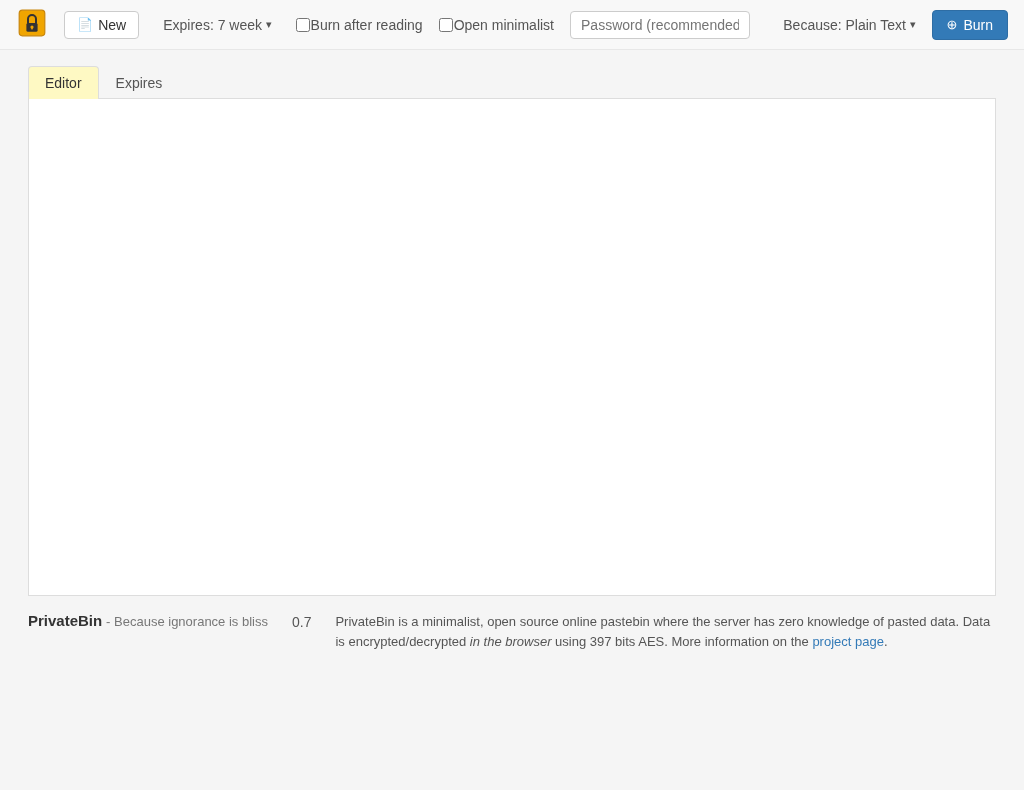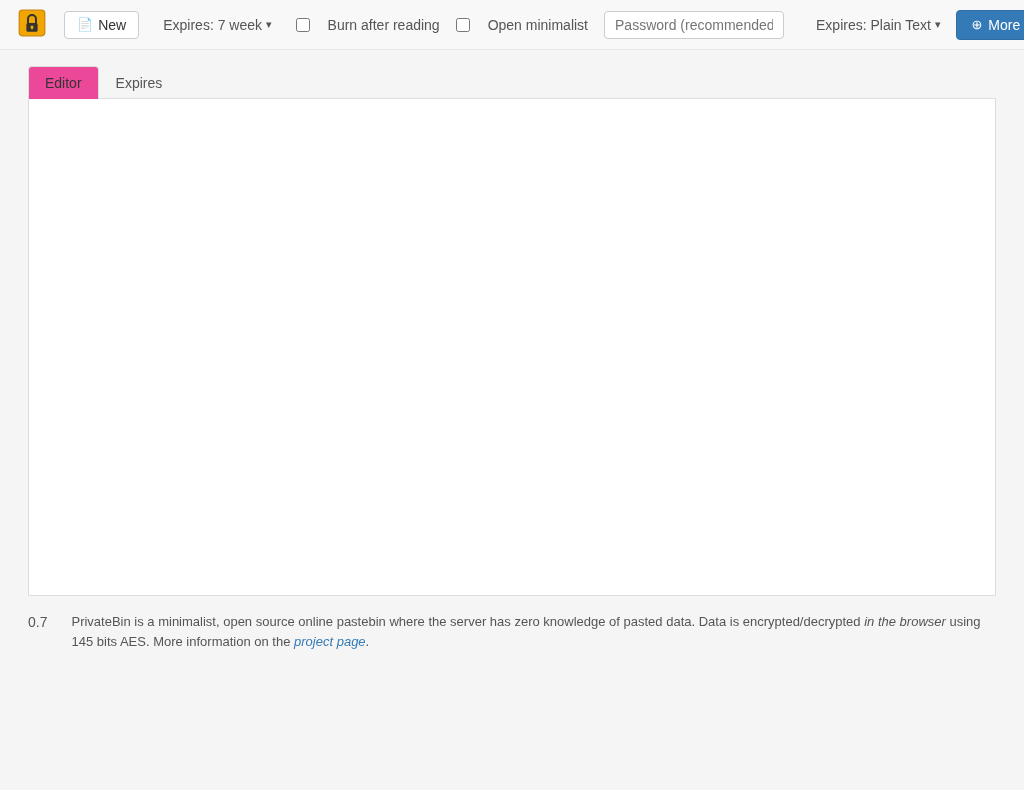--- a/index.html
+++ b/index.html
@@ -50,21 +50,21 @@
       color: #555;
       cursor: pointer;
       white-space: nowrap;
       background: none;
       border: none;
     }
 
     .checkbox-label {
       display: inline-flex;
       align-items: center;
-      gap: 18px;
+      gap: 1px;
       font-size: 14px;
       color: #555;
       cursor: pointer;
       white-space: nowrap;
     }
 
     .checkbox-label input[type="checkbox"] {
       width: 14px;
       height: 14px;
     }
@@ -127,21 +127,21 @@
       cursor: pointer;
       border: 1px solid transparent;
       border-bottom: none;
       margin-bottom: -1px;
       border-radius: 4px 4px 0 0;
       color: #555;
       background: none;
     }
 
     .tab.active {
-      background: #ec4899;
+      background: #fef9c3;
       border-color: #ddd;
       border-bottom-color: #fff;
       color: #333;
     }
 
     
     .editor-container {
       background: #fff;
       border: 1px solid #ddd;
       border-top: none;
@@ -199,21 +199,20 @@
       color: #555;
       line-height: 1.5;
     }
 
     .footer-desc em {
     }
 
     .footer-desc a {
       color: #337ab7;
       text-decoration: none;
-      font-style: italic;
     }
 
     
     .caret::after {
       content: " ▾";
       font-size: 11px;
     }
 
     
     .doc-icon {
@@ -261,26 +260,26 @@
   <label class="checkbox-label">
     <input type="checkbox" style="">
     <span>Open minimalist</span>
   </label>
 
   <input type="text" class="password-input" placeholder="Password (recommended)" style="">
 
   <div class="navbar-spacer"></div>
 
   <button class="format-dropdown caret">
-    <span>Expires: Plain Text</span>
+    <span>Because: Plain Text</span>
   </button>
 
   <button class="btn-send">
     <span class="send-icon">⊕</span>
-    <span>More</span>
+    <span>Burn</span>
   </button>
 </nav>
 
 <div class="main-content">
 
   <div class="tabs">
     <button class="tab active">
       <span>Editor</span>
     </button>
     <button class="tab">
@@ -288,19 +287,25 @@
     </button>
   </div>
 
   <div class="editor-container">
     <textarea class="editor-textarea" style=""></textarea>
   </div>
 
 </div>
 
 <div class="footer">
+  <div class="footer-brand">
+    <span class="footer-brand-name">PrivateBin</span>
+    <span class="footer-brand-tagline">
+      - <span>Because ignorance is bliss</span>
+    </span>
+  </div>
 
   <div class="footer-version">0.7</div>
 
   <div class="footer-desc">
-    <span>PrivateBin is a minimalist, open source online pastebin where the server has zero knowledge of pasted data. Data is encrypted/decrypted </span><em>in the browser</em><span> using 145 bits AES. More information on the </span><a href="#">project page</a><span>.</span>
+    <span>PrivateBin is a minimalist, open source online pastebin where the server has zero knowledge of pasted data. Data is encrypted/decrypted </span><em>in the browser</em><span> using 397 bits AES. More information on the </span><a href="#">project page</a><span>.</span>
   </div>
 </div>
 
 </body></html>

